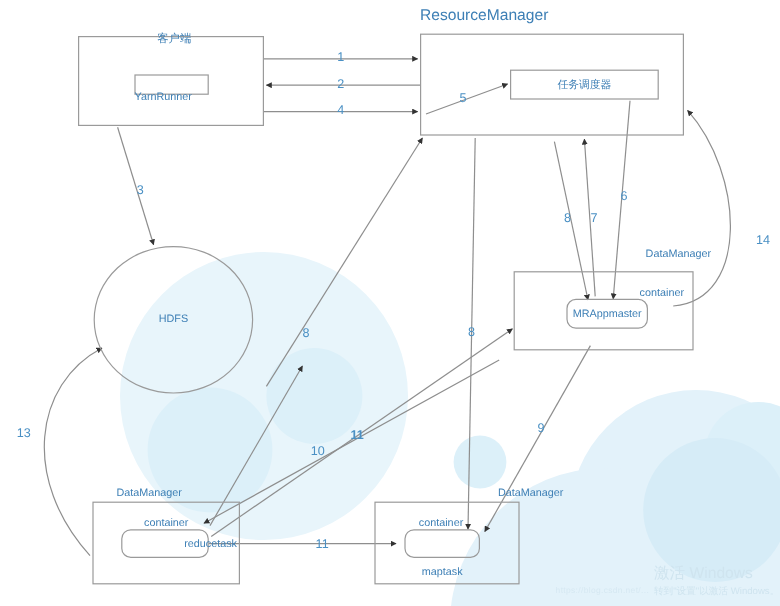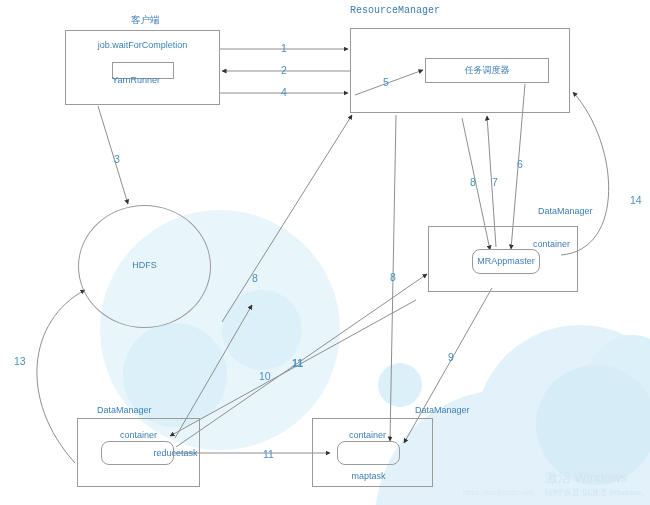--- a/index.html
+++ b/index.html
@@ -67,22 +67,22 @@
     line-height: 1;
     white-space: nowrap;
   }
   .title-label {
     position: absolute;
     z-index: 3;
     color: #3d7fb5;
     white-space: nowrap;
     line-height: 1;
   }
-  #rm-title { font-size: 10px; font-family: Liberation Mono, monospace; }
-  #client-title { font-size: 9.5px; }
+  #rm-title { font-size: 13px; }
+  #client-title { font-size: 9.5px; margin-top: 13px; }
 
   .watermark {
     position: absolute;
     z-index: 5;
     color: #cfe4ef;
     white-space: nowrap;
     line-height: 1.25;
     user-select: none;
   }
   #wm-main { font-size: 13px; }
@@ -146,21 +146,20 @@
       <path d="M 561 255 C 625 250 620 145 573 92"></path>
     </g>
 
     <g stroke="#8e8e8e" stroke-width="1" fill="none">
       <path d="M 252 305 L 175 438" marker-start="url(#ah)"></path>
     </g>
   </svg>
 
   <div class="title-label" id="client-title" style="left:131px; top:15px;">客户端</div>
   <div class="node" id="client-box" style="left:65px; top:30px; width:155px; height:75px;"></div>
-  <div class="inner-text" style="left:65px; top:41px; width:155px;">job.waitForCompletion</div>
   <div class="node" id="yarnrunner-box" style="left:112px; top:62px; width:62px; height:17px;"></div>
   <div class="inner-text" style="left:112px; top:76px; width:48px;text-align:center;">YarnRunner</div>
 
   <div class="title-label" id="rm-title" style="left:350px; top:6px;">ResourceManager</div>
   <div class="node" id="rm-box" style="left:350px; top:28px; width:220px; height:85px;"></div>
   <div class="node" id="scheduler-box" style="left:425px; top:58px; width:124px; height:25px;"></div>
   <div class="inner-text cn" style="left:425px; top:66px; width:124px;">任务调度器</div>
 
   <div class="circle-node" id="hdfs-circle" style="left:78px; top:205px; width:131px; height:121px;"></div>
   <div class="inner-text" style="left:78px; top:261px; width:133px;">HDFS</div>

